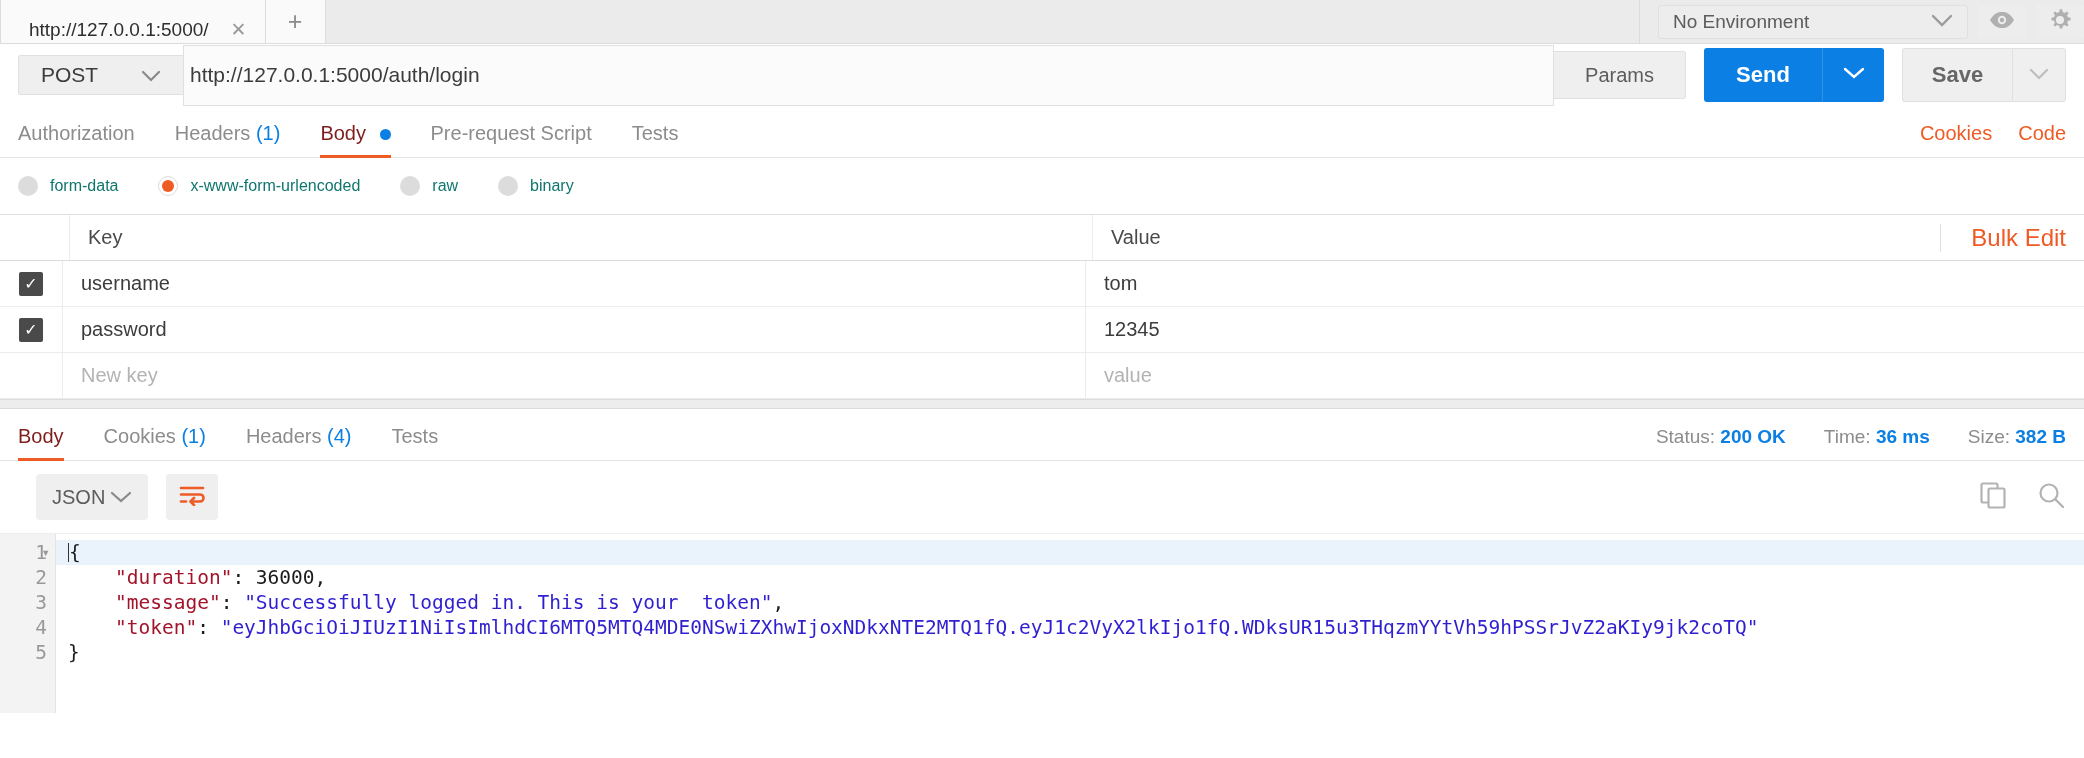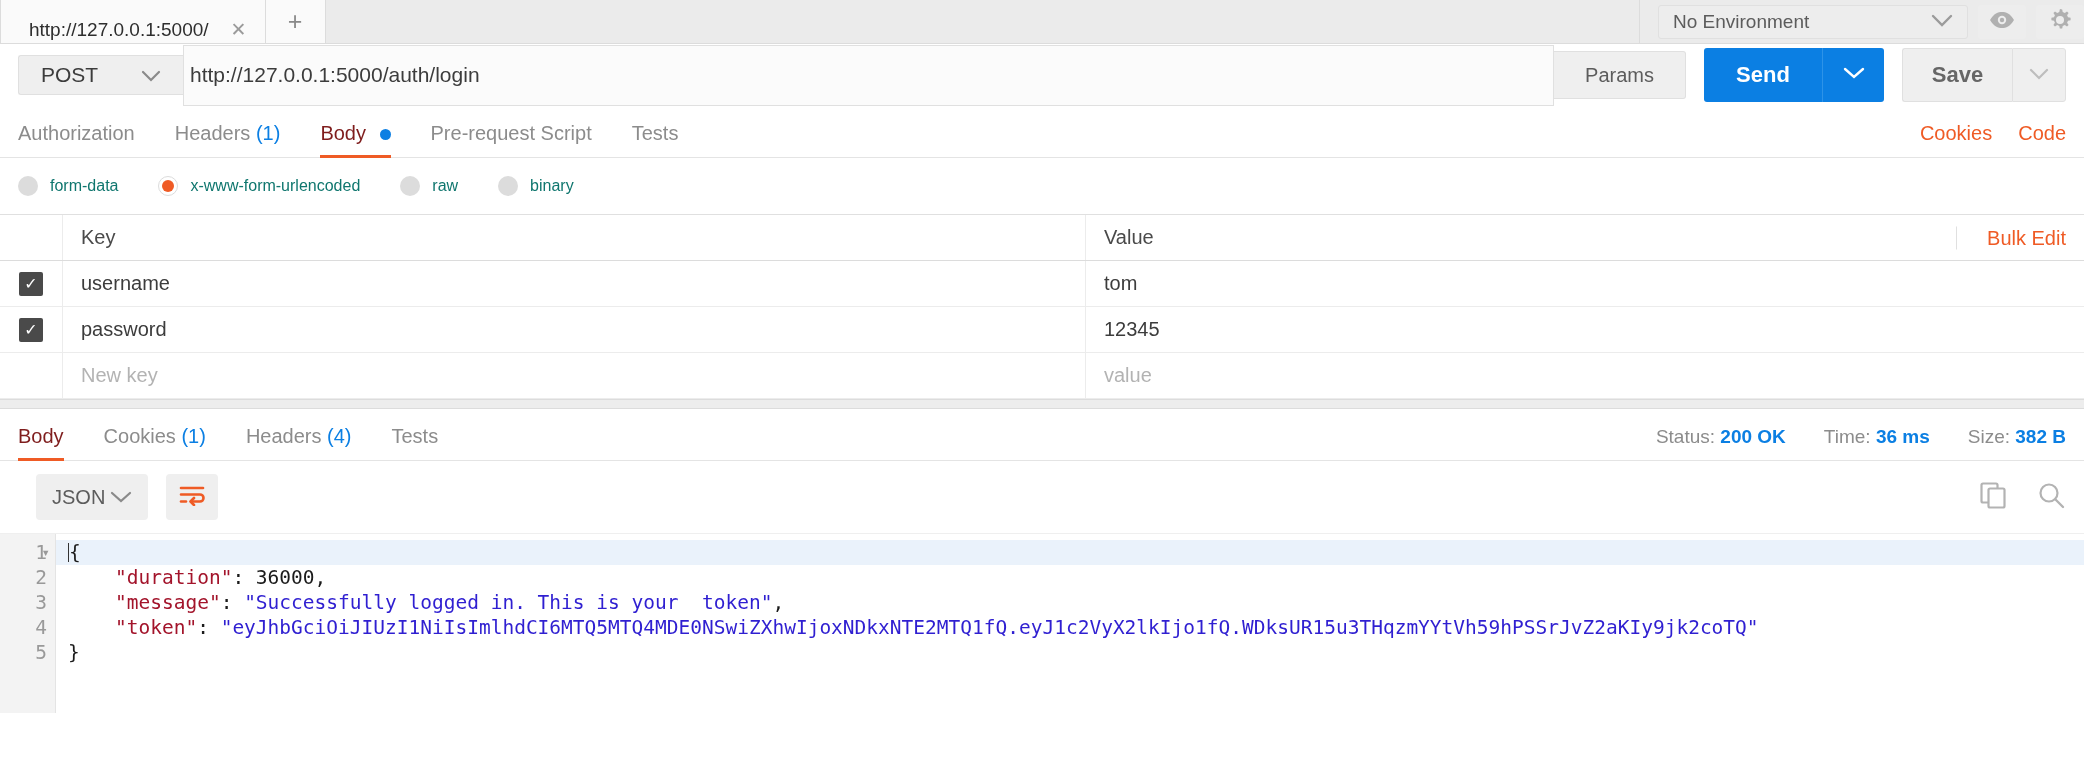--- a/index.html
+++ b/index.html
@@ -158,21 +158,21 @@
     content:''; width:12px; height:12px; border-radius:50%; background:#ef5b25;
   }
   .radio-label { font-size:16px; color:#0f766e; }
 
   
   .kvtable { border-top:1px solid #e0e0e0; }
   .kvrow {
     display:flex; align-items:center; height: 46px;
     border-bottom: 1px solid #ececec; position:relative;
   }
-  .kvrow.header { height:46px; background:#fff; border-bottom:1px solid #dcdcdc; }
+  .kvrow.header { height:46px; background:#fff; border-bottom:1px solid #dcdcdc;padding-left:7px; }
   .kv-check {
     width: 63px; display:flex; align-items:center; justify-content:center;
     flex:none; height:100%; border-right:1px solid #ececec;
   }
   .checkbox {
     width:24px; height:24px; background:#4a4a4a; border-radius:2px;
     display:flex; align-items:center; justify-content:center;
     color:#fff; font-size:16px; line-height:1;
   }
   .kv-key {
@@ -181,21 +181,21 @@
     border-right:1px solid #ececec;
   }
   .kv-val {
     flex:1; padding-left: 18px; font-size:20px; color:#3c3c3c;
     height:100%; display:flex; align-items:center;
   }
   .muted { color:#b3b3b3; }
   .kvrow.header .kv-key, .kvrow.header .kv-val { color:#4a4a4a; }
   .bulk {
     position:absolute; right:18px; top:50%; transform:translateY(-50%);
-    color:#ef5b25; font-size:20px;
+    color:#ef5b25; font-size:24px;
     padding-left: 30px; border-left:1px solid #e0e0e0;
   }
 
   
   .resp-sep { height:10px; background:#ededed; border-top:1px solid #dcdcdc; border-bottom:1px solid #dcdcdc;}
   .resptabs {
     height: 52px; display:flex; align-items:flex-end;
     padding: 0 18px; border-bottom:1px solid #e4e4e4; position:relative;
   }
   .resp-meta {

